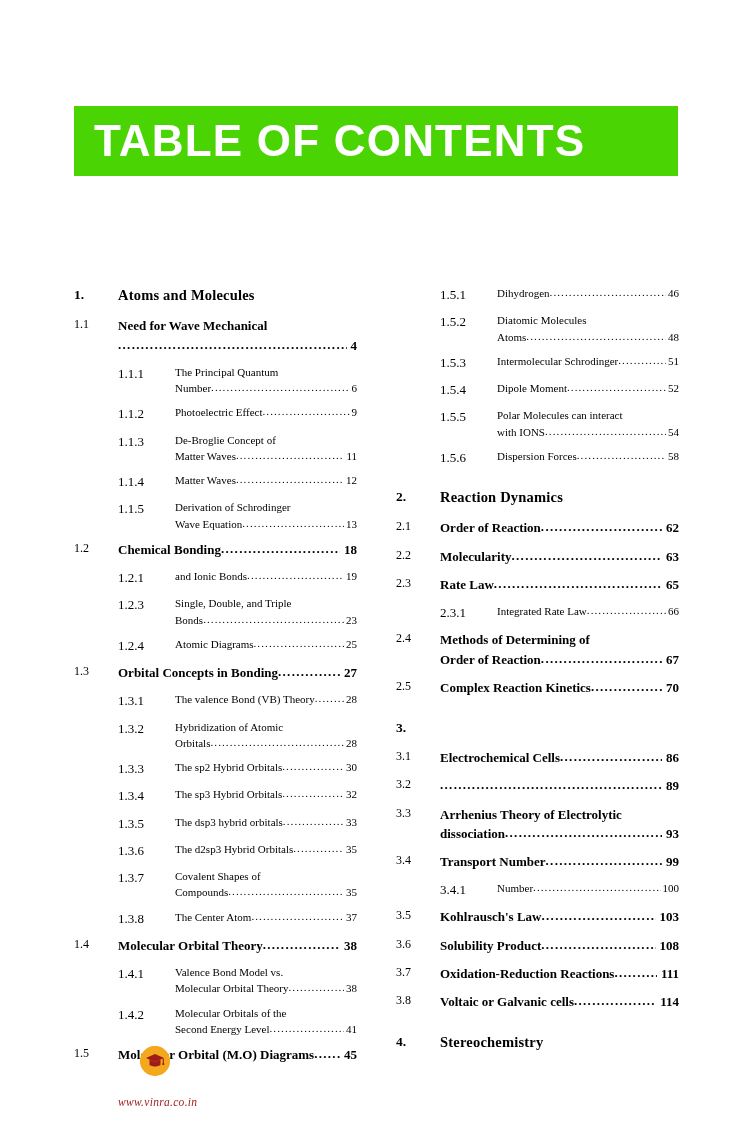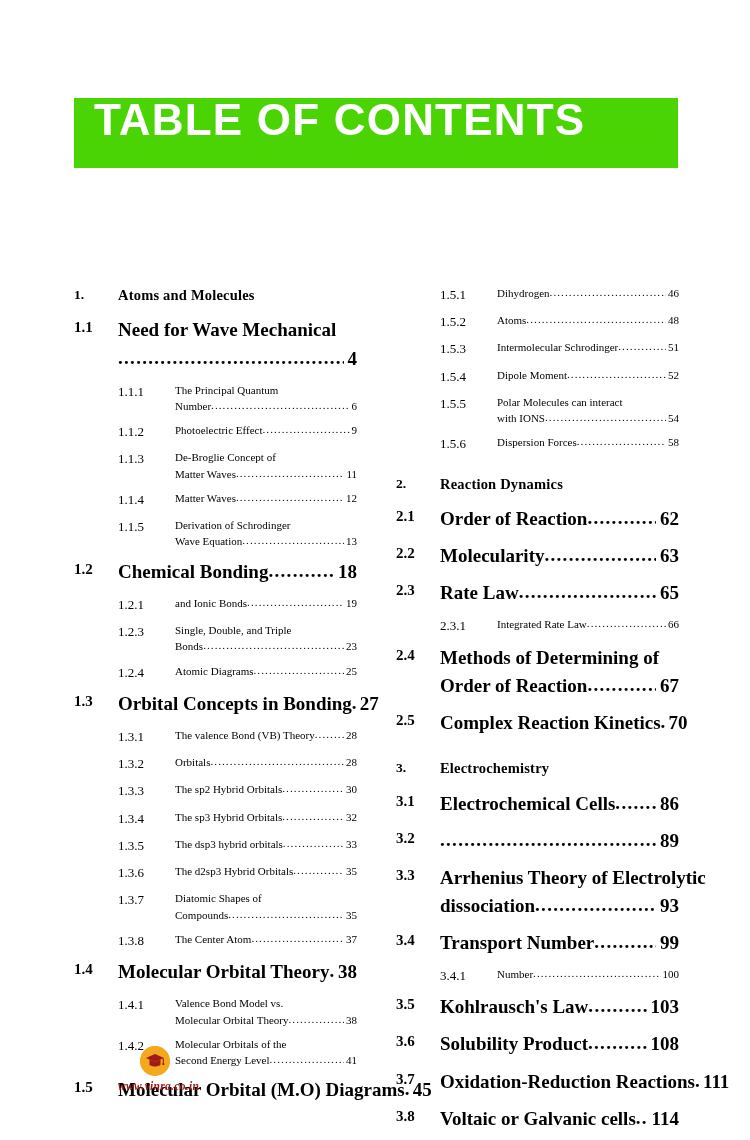--- a/index.html
+++ b/index.html
@@ -13,24 +13,24 @@
   #page {
     position:relative;
     width:750px; height:1140px;
     overflow:hidden;
     background:#fff;
   }
 
   
   #header-band {
     position:absolute;
-    left:74px; top:98px;
+    left:74px; top:106px;
     width:604px; height:70px;
     background:#4ad404;
-    display:flex; align-items:flex-start;
+    display:flex; align-items:center;
   }
   #header-title {
     color:#ffffff;
     font-family:"Liberation Sans", sans-serif;
     font-weight:bold;
     font-size:44px;
     letter-spacing:1.2px;
     padding-left:20px;
     white-space:nowrap;
     line-height:1;
@@ -65,22 +65,22 @@
     line-height:1.48;
   }
 
   
   .lvl0 { margin-bottom:10px; }
   .lvl0 .num  { width:44px; font-weight:bold; font-size:13.5px; }
   .lvl0 .body { font-weight:bold; font-size:14.5px; letter-spacing:.2px; }
 
   
   .lvl1 { margin-bottom:9px; }
-  .lvl1 .num  { width:44px; font-weight:bold; font-size:15px; }
-  .lvl1 .body { font-weight:bold; font-size:19px; }
+  .lvl1 .num  { width:44px; font-weight:normal; font-size:12px; }
+  .lvl1 .body { font-weight:bold; font-size:13px; }
 
   
   .lvl2 { margin-bottom:8px; }
   .lvl2 .num  { width:57px; margin-left:44px; font-weight:normal; font-size:13px; }
   .lvl2 .body { font-weight:normal; font-size:11px; }
   .tail {
     display:flex;
     align-items:baseline;
     width:100%;
   }
@@ -112,24 +112,24 @@
   #logo {
     width:30px; height:30px;
     border-radius:50%;
     background:#f4a81e;
     position:relative;
     margin-left:22px;
     overflow:hidden;
   }
   #logo svg { position:absolute; left:0; top:0; }
   #site-url {
-    margin-top:4px;
+    margin-top:20px;
     font-family:"Liberation Serif", serif;
     font-style:italic;
-    font-weight:bold;
+    font-weight:normal;
     font-size:11.5px;
     color:#9e1b17;
     letter-spacing:.3px;
   }
 </style>
 </head>
 <body>
 
 <div id="page">
 
@@ -265,20 +265,21 @@
             <div class="tail">
               <span class="txt">The valence Bond (VB) Theory</span>
               <span class="dots">..................................................................................................</span>
               <span class="pg">28</span>
             </div>
           </div>
         </div>
         <div class="row lvl2">
           <div class="num">1.3.2</div>
           <div class="body">
+            <div class="wrapline">Hybridization of Atomic</div>
             <div class="tail">
               <span class="txt">Orbitals</span>
               <span class="dots">..................................................................................................</span>
               <span class="pg">28</span>
             </div>
           </div>
         </div>
         <div class="row lvl2">
           <div class="num">1.3.3</div>
           <div class="body">
@@ -315,21 +316,21 @@
             <div class="tail">
               <span class="txt">The d2sp3 Hybrid Orbitals</span>
               <span class="dots">..................................................................................................</span>
               <span class="pg">35</span>
             </div>
           </div>
         </div>
         <div class="row lvl2">
           <div class="num">1.3.7</div>
           <div class="body">
-            <div class="wrapline">Diatomic Shapes of</div>
+            <div class="wrapline">Covalent Shapes of</div>
             <div class="tail">
               <span class="txt">Compounds</span>
               <span class="dots">..................................................................................................</span>
               <span class="pg">35</span>
             </div>
           </div>
         </div>
         <div class="row lvl2">
           <div class="num">1.3.8</div>
           <div class="body">
@@ -390,20 +391,21 @@
             <div class="tail">
               <span class="txt">Dihydrogen</span>
               <span class="dots">..................................................................................................</span>
               <span class="pg">46</span>
             </div>
           </div>
         </div>
         <div class="row lvl2">
           <div class="num">1.5.2</div>
           <div class="body">
+            <div class="wrapline">Diatomic Molecules</div>
             <div class="tail">
               <span class="txt">Atoms</span>
               <span class="dots">..................................................................................................</span>
               <span class="pg">48</span>
             </div>
           </div>
         </div>
         <div class="row lvl2">
           <div class="num">1.5.3</div>
           <div class="body">
@@ -509,23 +511,20 @@
             <div class="tail">
               <span class="txt">Complex Reaction Kinetics</span>
               <span class="dots">..................................................................................................</span>
               <span class="pg">70</span>
             </div>
           </div>
         </div>
         <div class="gap-chap"></div>
         <div class="row lvl0">
           <div class="num">3.</div>
-          <div class="body">
-            <div class="wrapline">Electrochemistry</div>
-          </div>
         </div>
         <div class="row lvl1">
           <div class="num">3.1</div>
           <div class="body">
             <div class="tail">
               <span class="txt">Electrochemical Cells</span>
               <span class="dots">..................................................................................................</span>
               <span class="pg">86</span>
             </div>
           </div>

